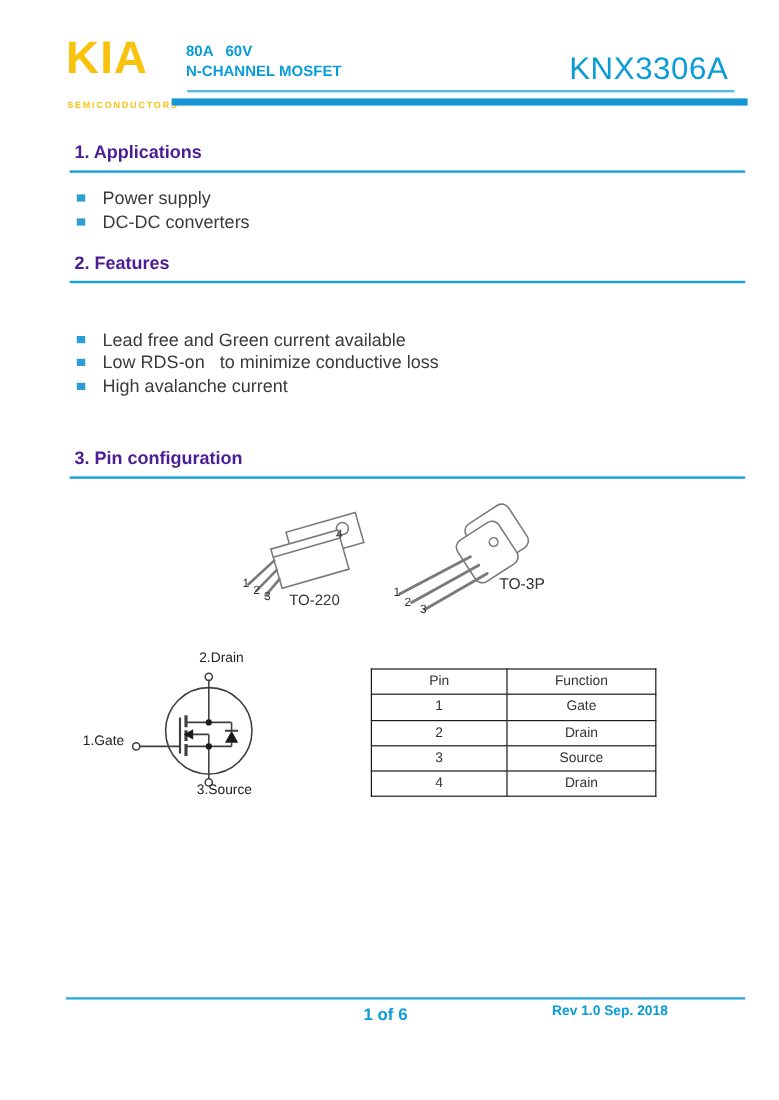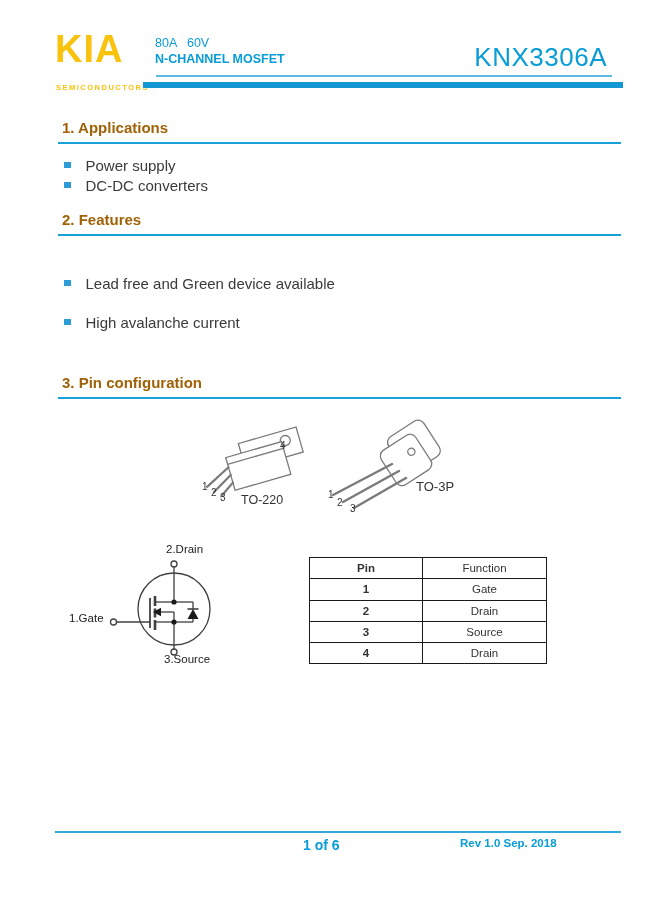--- a/index.html
+++ b/index.html
@@ -6,45 +6,45 @@
   html,body { background:#ffffff; }
   .page {
     position:relative; width:649px; height:917px; background:#fff;
     font-family:"Liberation Sans", sans-serif; overflow:hidden; color:#3a3a3a;
   }
   .abs { position:absolute; }
 
   
   .logo-text { left:55px; top:30px; color:#f9c20d; font-size:38px; font-weight:bold; letter-spacing:1px; line-height:1; }
   .logo-sub  { left:56px; top:83px; color:#f9c20d; font-size:7.5px; font-weight:bold; letter-spacing:1.5px; }
-  .hdr-rating { left:155px; top:36px; color:#089cd8; font-size:12.5px; font-weight:normal; white-space:pre; }
+  .hdr-rating { left:155px; top:36px; color:#089cd8; font-size:12.5px; font-weight:bold; white-space:pre; }
   .hdr-type   { left:155px; top:52px; color:#089cd8; font-size:12.5px; font-weight:bold; }
   .part-no   { right:42px; top:42px; color:#089cd8; font-size:26px; font-weight:400; letter-spacing:0.5px; }
   .rule-thin  { left:156px; top:75px; width:456px; height:1.5px; background:#5cb9e2; }
   .rule-thick { left:143px; top:82px; width:480px; height:6px; background:#1398d4; }
 
   
-  .sec-title { left:62px; color:#a16207; font-size:15px; font-weight:bold; }
+  .sec-title { left:62px; color:#4c1d95; font-size:15px; font-weight:bold; }
   .sec-rule  { left:58px; width:563px; height:1.5px; background:#18a0d8; }
   .bullet { left:64px; display:flex; align-items:center; height:14px; }
   .bullet .sq { width:6.5px; height:6.5px; background:#2b9cd6; margin-right:15px; flex:none; }
   .bullet span { font-size:15px; color:#3a3a3a; white-space:pre; }
 
   
   .fig-label { color:#333; font-size:10px; }
   .pkg-name  { color:#333; font-size:12.5px;text-align:center; }
   .sym-label { color:#222; font-size:11.5px; }
 
   
   .pin-table { position:absolute; left:309px; top:557px; border-collapse:collapse; }
   .pin-table td, .pin-table th {
     border:1.5px solid #1a1a1a; text-align:center; vertical-align:middle;
     font-size:11.5px; color:#333; font-weight:normal; height:21.3px;
   }
-  .pin-table .c1 { width:113px;font-weight:bold; }
+  .pin-table .c1 { width:113px; }
   .pin-table .c2 { width:124px; }
 
   
   .footer-rule { left:55px; top:831px; width:566px; height:1.5px; background:#35a9dc; }
   .footer-page { left:303px; top:837px; color:#089cd8; font-size:14px; font-weight:bold; }
   .footer-rev  { left:460px; top:837px; color:#089cd8; font-size:11.5px; font-weight:bold; }
 </style>
 </head>
 <body>
 
@@ -68,21 +68,25 @@
   <div class="abs bullet" style="top:178px">
     <div class="sq"></div>
     <span>DC-DC converters</span>
   </div>
 
   <div class="abs sec-title" style="top:211px">2. Features</div>
   <div class="abs sec-rule" style="top:234px"></div>
 
   <div class="abs bullet" style="top:276px">
     <div class="sq"></div>
-    <span>Lead free and Green device available</span>
+    <span>Lead free and Green current available</span>
+  </div>
+  <div class="abs bullet" style="top:295px">
+    <div class="sq"></div>
+    <span>Low RDS-on   to minimize conductive loss</span>
   </div>
   <div class="abs bullet" style="top:315px">
     <div class="sq"></div>
     <span>High avalanche current</span>
   </div>
 
   <div class="abs sec-title" style="top:374px">3. Pin configuration</div>
   <div class="abs sec-rule" style="top:397px"></div>
 
   <svg class="abs" style="left:158px; top:420px" width="168" height="100" viewBox="0 0 168 100">

